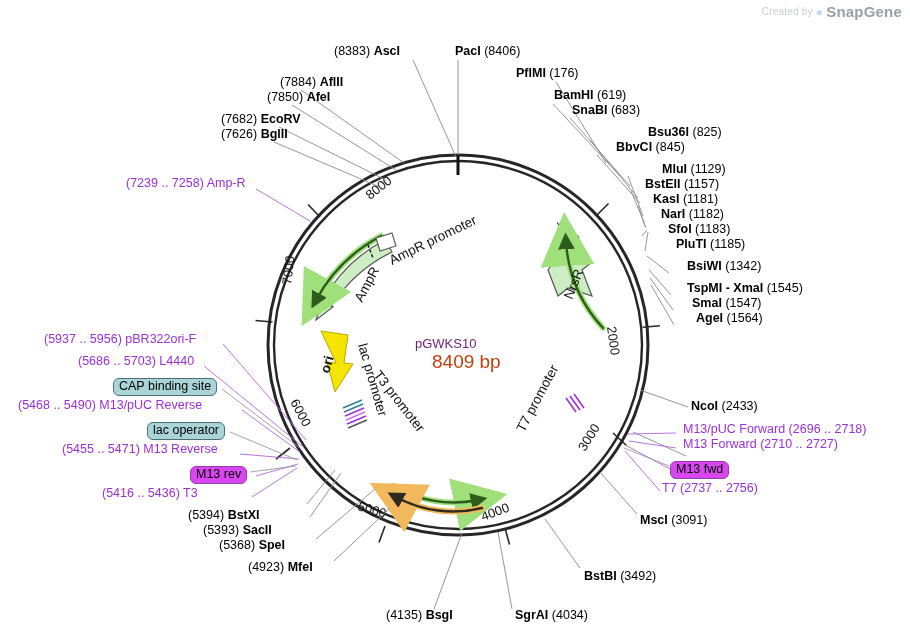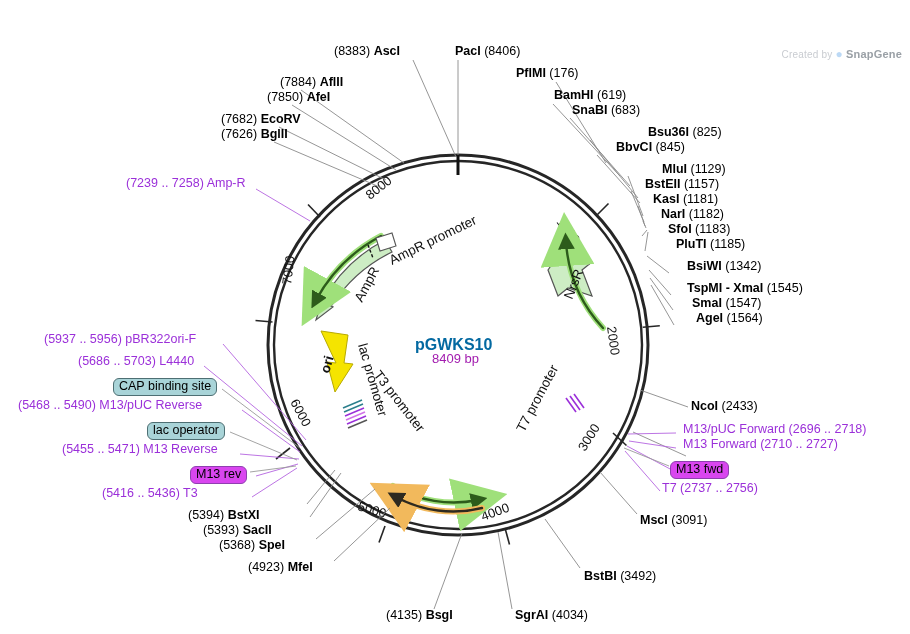--- a/index.html
+++ b/index.html
@@ -6,38 +6,38 @@
   html,body{margin:0;padding:0;}
   body{
     width:910px;height:634px;background:#ffffff;
     font-family:"Liberation Sans",sans-serif;
     position:relative;overflow:hidden;
   }
   #map{position:absolute;left:0;top:0;width:910px;height:634px;}
   .wm{
     position:absolute;top:3px;right:8px;
     font-size:10px;color:#c9ccd1;letter-spacing:.2px;
-    display:flex;align-items:center;gap:3px;margin-top:44px;
+    display:flex;align-items:center;gap:3px;
   }
-  .wm .sg{color:#9aa0a6;font-weight:bold;font-size:11px;}
+  .wm .sg{color:#9aa0a6;font-weight:bold;font-size:15px;}
   .wm .drop{color:#bcd9f5;font-size:12px;}
   
   .lbl{position:absolute;white-space:nowrap;line-height:1;}
   .enz{font-size:12.5px;color:#000;}
   .enz b{font-weight:bold;}
   .enz .pos{font-weight:normal;}
   .pur{font-size:12.5px;color:#9b30d9;}
   .box{
     display:inline-block;padding:1px 5px 2px 5px;border-radius:6px;
     font-size:12.5px;color:#000;line-height:1.05;
   }
   .box.teal{background:#a9d4d8;border:1px solid #4e6f73;}
   .box.viol{background:#d946ef;border:1px solid #8f3fb0;}
-  .ctr-title{position:absolute;font-size:16px;font-weight:bold;color:#0369a1;}
-  .ctr-sub{position:absolute;font-size:13px;color:#a21caf;}
+  .ctr-title{position:absolute;font-size:13px;font-weight:normal;color:#701a75;}
+  .ctr-sub{position:absolute;font-size:19px;color:#c2410c;}
 </style>
 </head>
 <body>
 
 <div class="wm">
   <span>Created by</span>
   <span class="drop">●</span>
   <span class="sg">SnapGene</span>
 </div>
 

